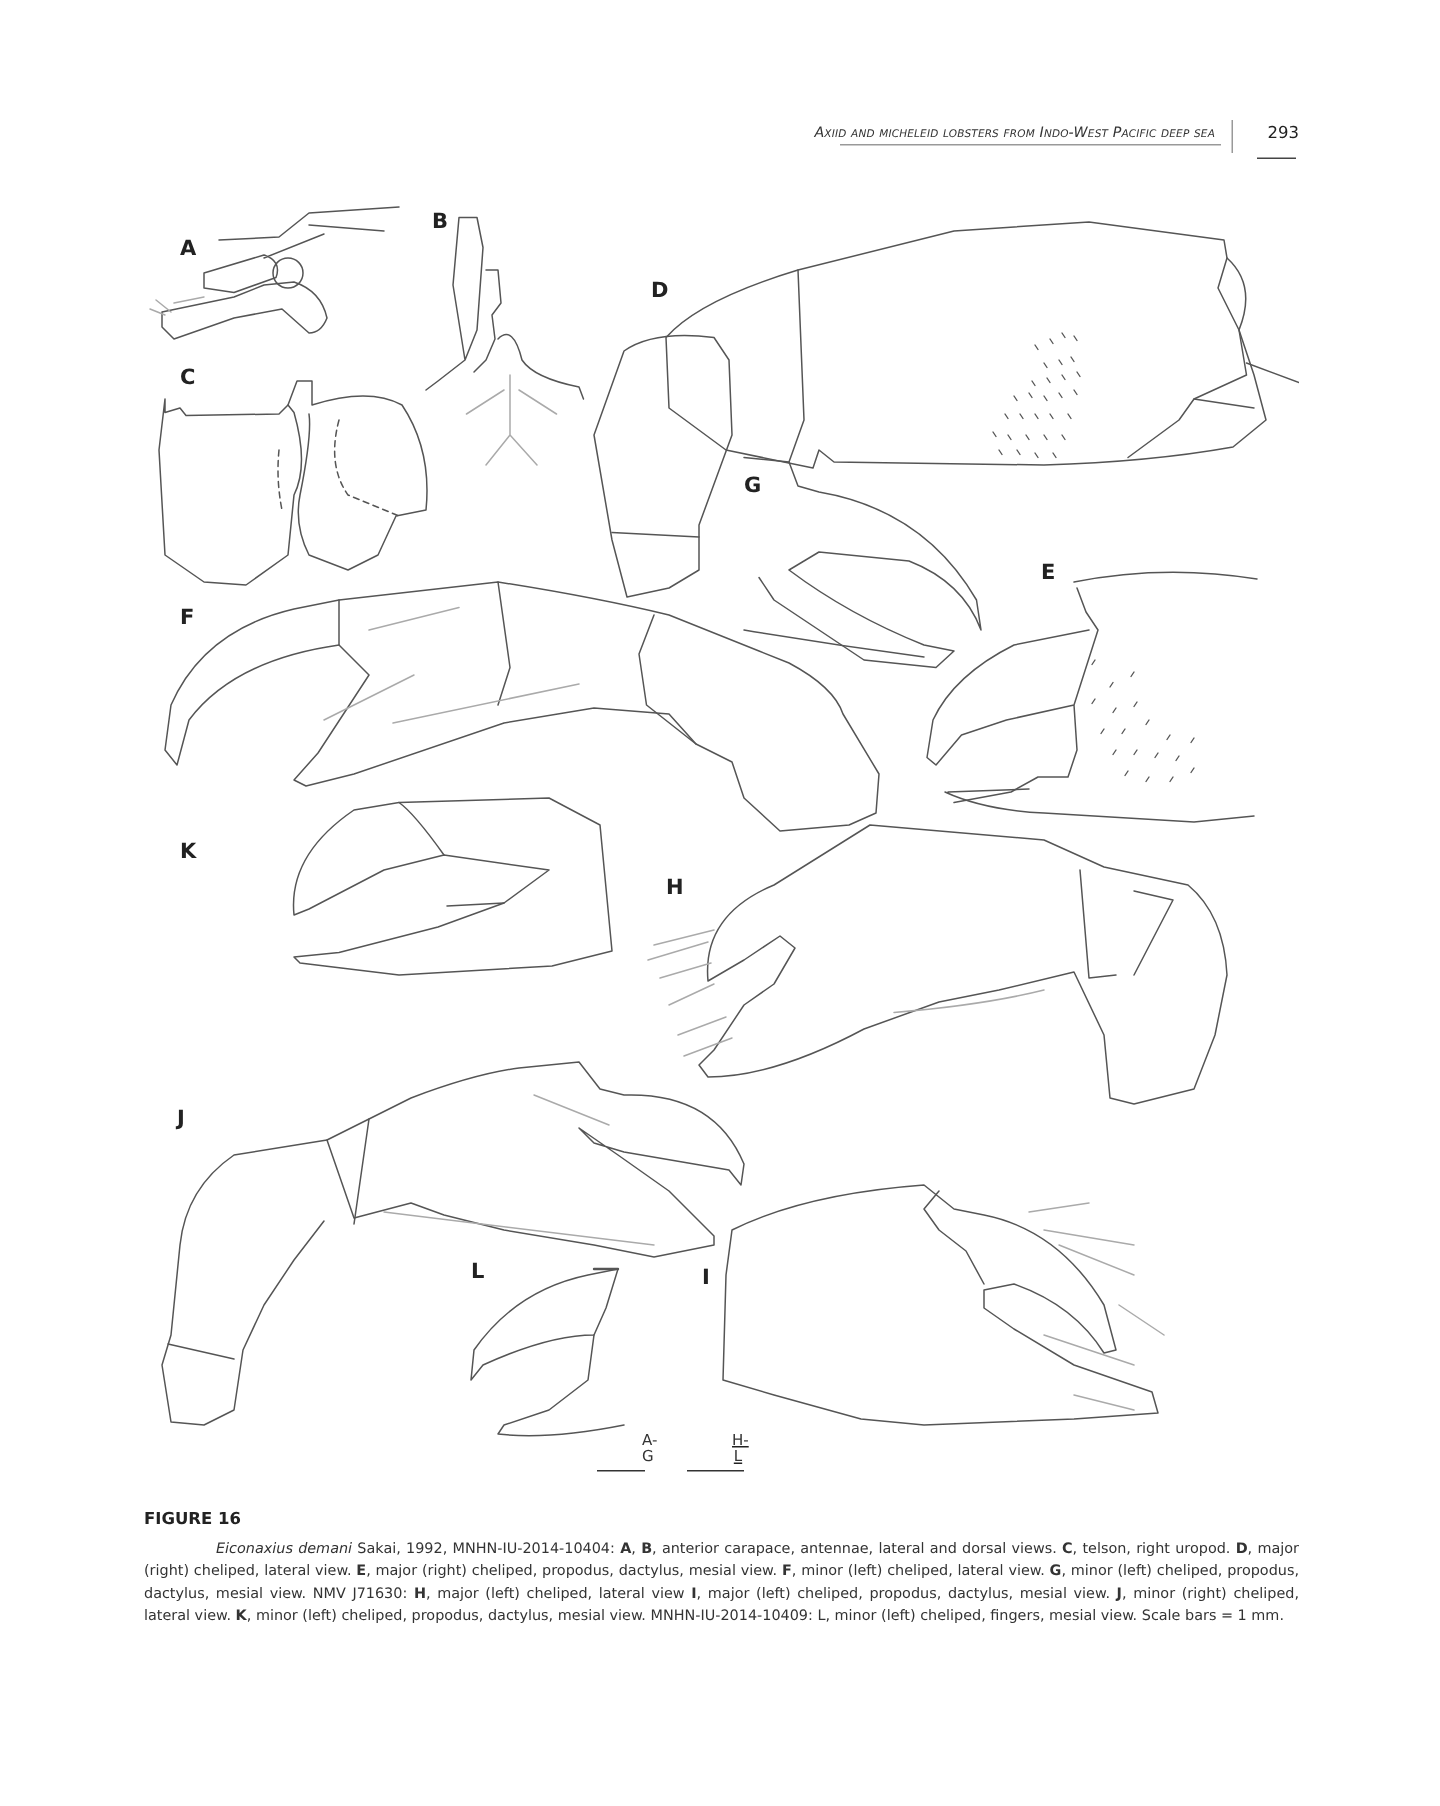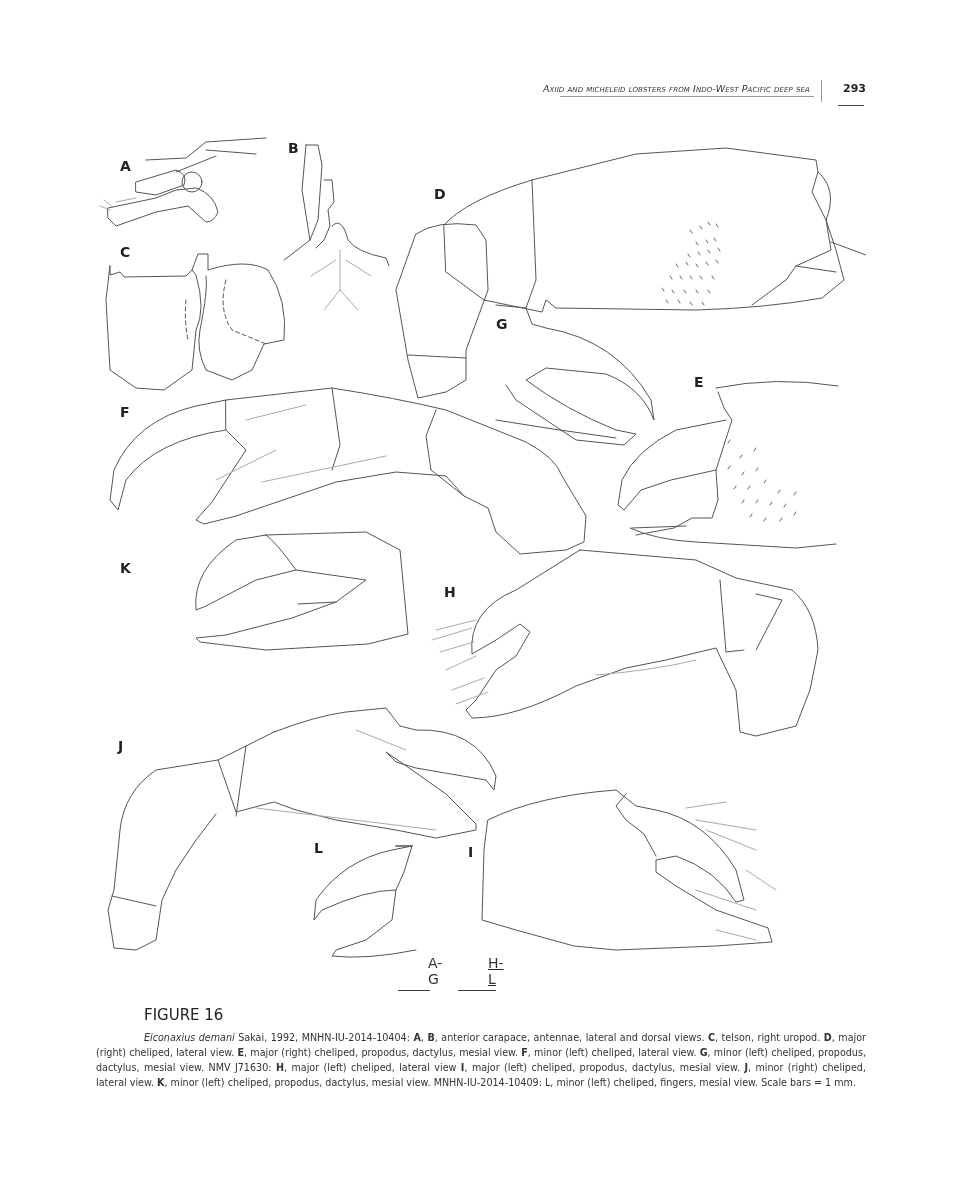--- a/index.html
+++ b/index.html
@@ -1,33 +1,33 @@
 <!DOCTYPE html>
 <html><head>
   <meta charset="utf-8">
   <style>
     html, body { margin: 0; padding: 0; background: #ffffff; }
     body { width: 960px; height: 1204px; position: relative; overflow: hidden; font-family: "DejaVu Sans", sans-serif; color: #222; }
     .running-head { position: absolute; top: 80px; left: 560px; width: 306px; height: 22px; }
     .running-title { position: absolute; right: 56px; top: 3px; font-size: 9.5px; letter-spacing: 0.1px; color: #333; font-variant: small-caps; white-space: nowrap; font-style: italic; }
     .running-rule { position: absolute; left: 0; right: 52px; top: 16px; border-top: 1px solid #999; }
     .running-sep { position: absolute; right: 44px; top: 0; height: 22px; border-left: 1px solid #999; }
-    .page-number { position: absolute; right: 0; top: 2px; font-size: 11px; font-weight: bold; color: #222; }
+    .page-number { position: absolute; right: 0; top: 2px; font-size: 11px; font-weight: normal; color: #222; }
     .page-number-rule { position: absolute; right: 2px; top: 25px; width: 26px; border-top: 1px solid #444; }
 
     .figure { position: absolute; left: 96px; top: 130px; width: 770px; height: 860px; }
     .figure svg { position: absolute; left: 0; top: 0; }
     .panel-label { position: absolute; font-family: "DejaVu Sans", sans-serif; font-weight: bold; font-size: 14px; color: #222; }
 
     .scale-bar { position: absolute; top: 955px; text-align: center; }
-    .scale-bar-label { font-size: 14px; color: #333; display: block; margin-left: 30px; }
+    .scale-bar-label { font-size: 10px; color: #333; display: block; margin-left: 30px; }
     .scale-bar-line { display: block; border-top: 1.5px solid #333; margin-top: 3px; }
 
     .caption { position: absolute; left: 96px; top: 1006px; width: 770px; }
-    .caption-heading { font-size: 15px; font-weight: normal; color: #222; margin-bottom: 6px; margin-left: 48px; }
+    .caption-heading { font-size: 11px; font-weight: bold; color: #222; margin-bottom: 6px; }
     .caption-body { font-size: 9.6px; line-height: 15px; color: #333; text-align: justify; }
     .caption-body .b { font-weight: bold; }
     .caption-body .i { font-style: italic; margin-left: 48px; }
   </style>
 </head>
 <body>
 
 <div class="running-head">
   <span class="running-title">Axiid and micheleid lobsters from Indo-West Pacific deep sea</span>
   <div class="running-rule"></div>

